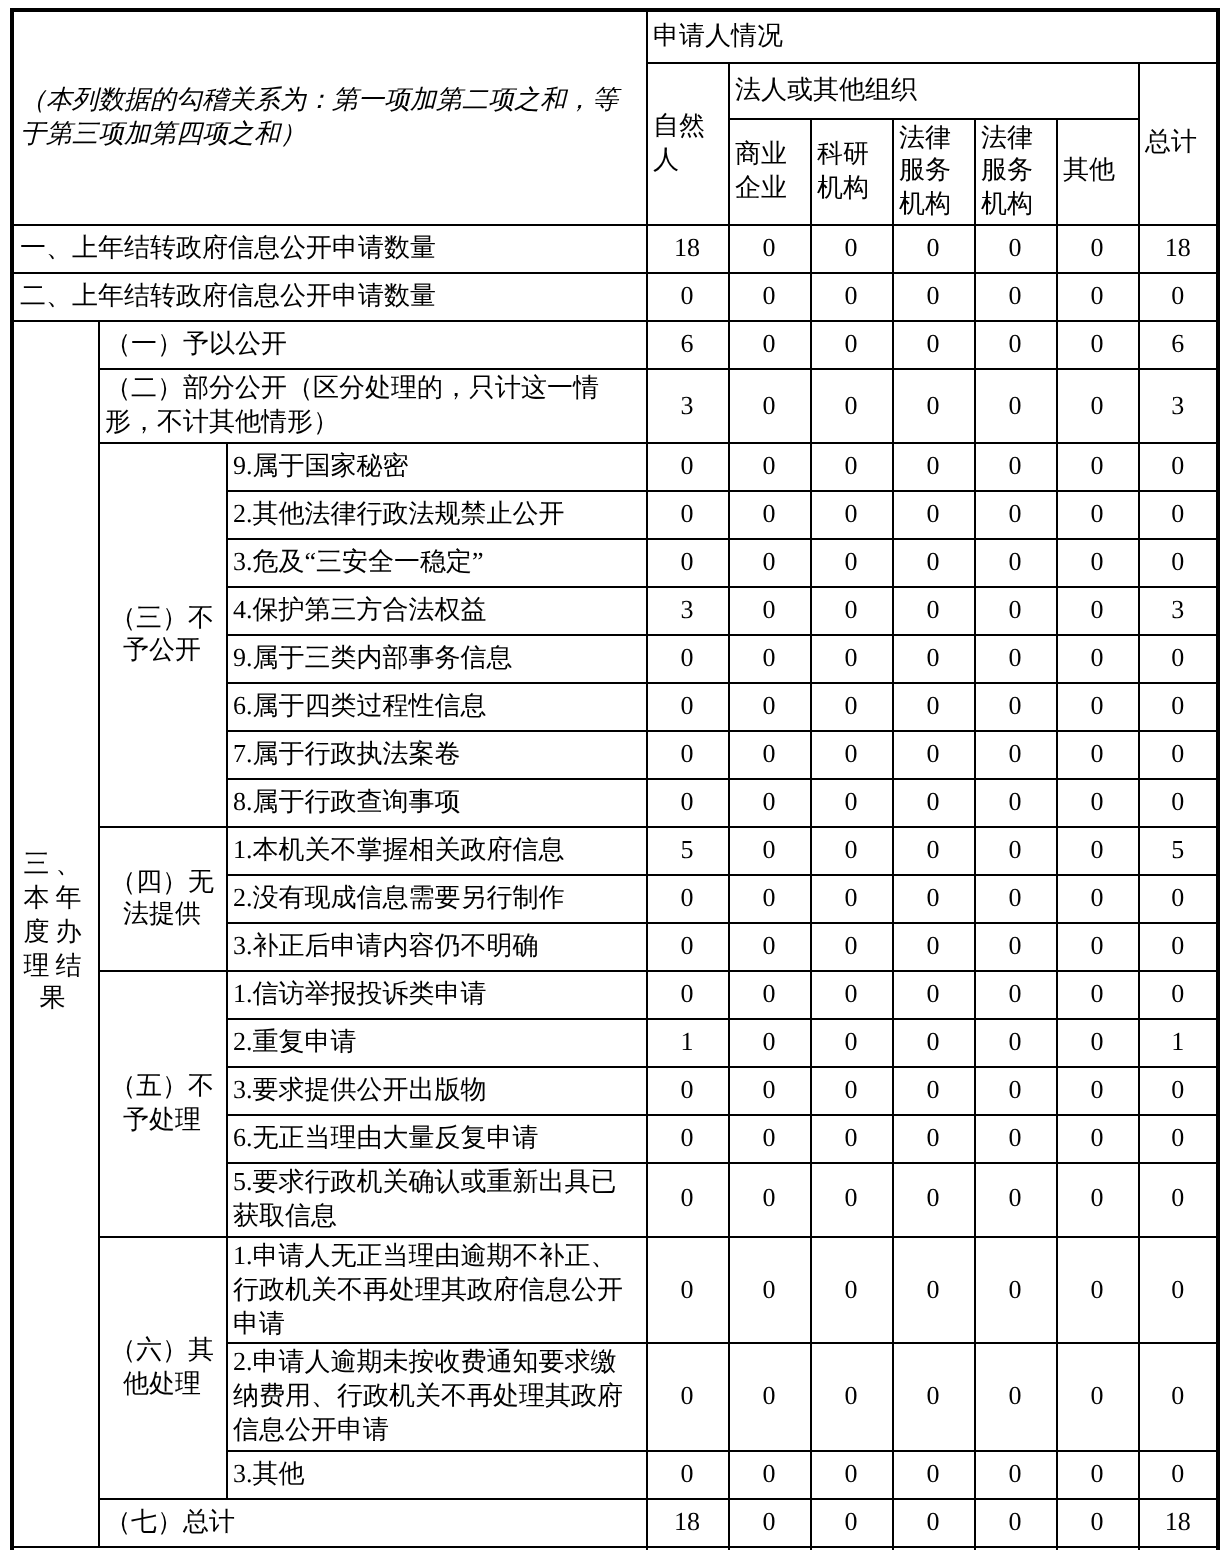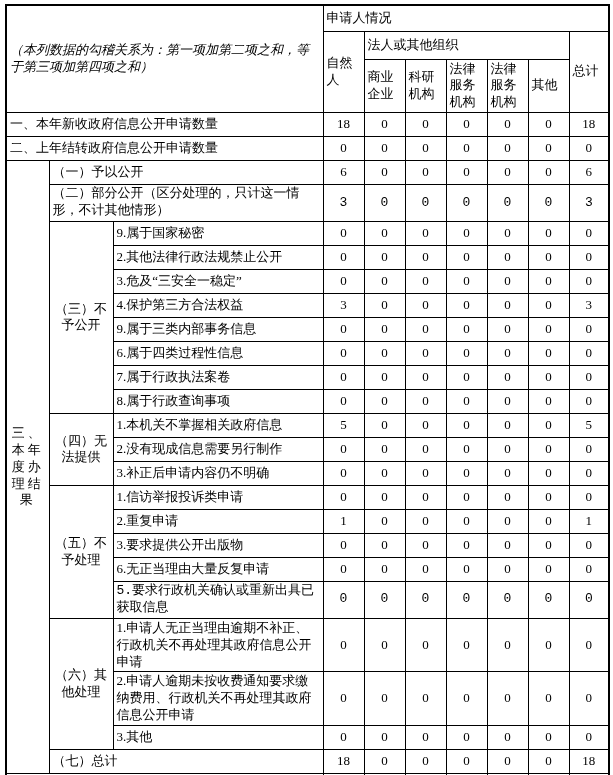--- a/index.html
+++ b/index.html
@@ -21,21 +21,21 @@
     line-height:1.3;
     padding:1px 3px;
     overflow:hidden;
     vertical-align:middle;
     font-weight:normal;
   }
   tr.h1 { height:26px; }
   tr.h2 { height:28px; }
   tr.h3 { height:44px; }
   tr.r  { height:24px; }
-  tr.r2 { height:34px;font-family:Liberation Mono, monospace; }
+  tr.r2 { height:34px; }
   tr.r3 { height:50px; }
 
   .note {
     font-style:italic;
     font-size:13.5px;
     line-height:1.9;
     text-align:left;
     padding:4px 10px;
   }
   th { text-align:left; }
@@ -46,21 +46,21 @@
     font-weight:bold;
   }
   .slbl {
     text-align:center;
     padding:1px 4px;
     line-height:1.5;
   }
   .vlbl {
     text-align:center;
     vertical-align:middle;
-    font-family:Liberation Serif, serif;
+    font-family:Liberation Mono, monospace;
     font-weight:bold;
     letter-spacing:3px;
     line-height:1.8;
     padding:1px 4px;
     word-break:break-all;
   }
 </style>
 </head>
 <body>
 
@@ -90,21 +90,21 @@
   </tr>
   <tr class="h3">
     <th>商业企业</th>
     <th>科研机构</th>
     <th>法律服务机构</th>
     <th>法律服务机构</th>
     <th>其他</th>
   </tr>
 
   <tr class="r">
-    <td colspan="3" class="lbl bold-row">一、本年新收政府信息公开申请数量</td>
+    <td colspan="3" class="lbl bold-row">一、上年结转政府信息公开申请数量</td>
   <td class="num">18</td>
         <td class="num">0</td>
         <td class="num">0</td>
         <td class="num">0</td>
         <td class="num">0</td>
         <td class="num">0</td>
         <td class="num">18</td>
       </tr>
   <tr class="r">
     <td colspan="3" class="lbl bold-row">二、上年结转政府信息公开申请数量</td>

